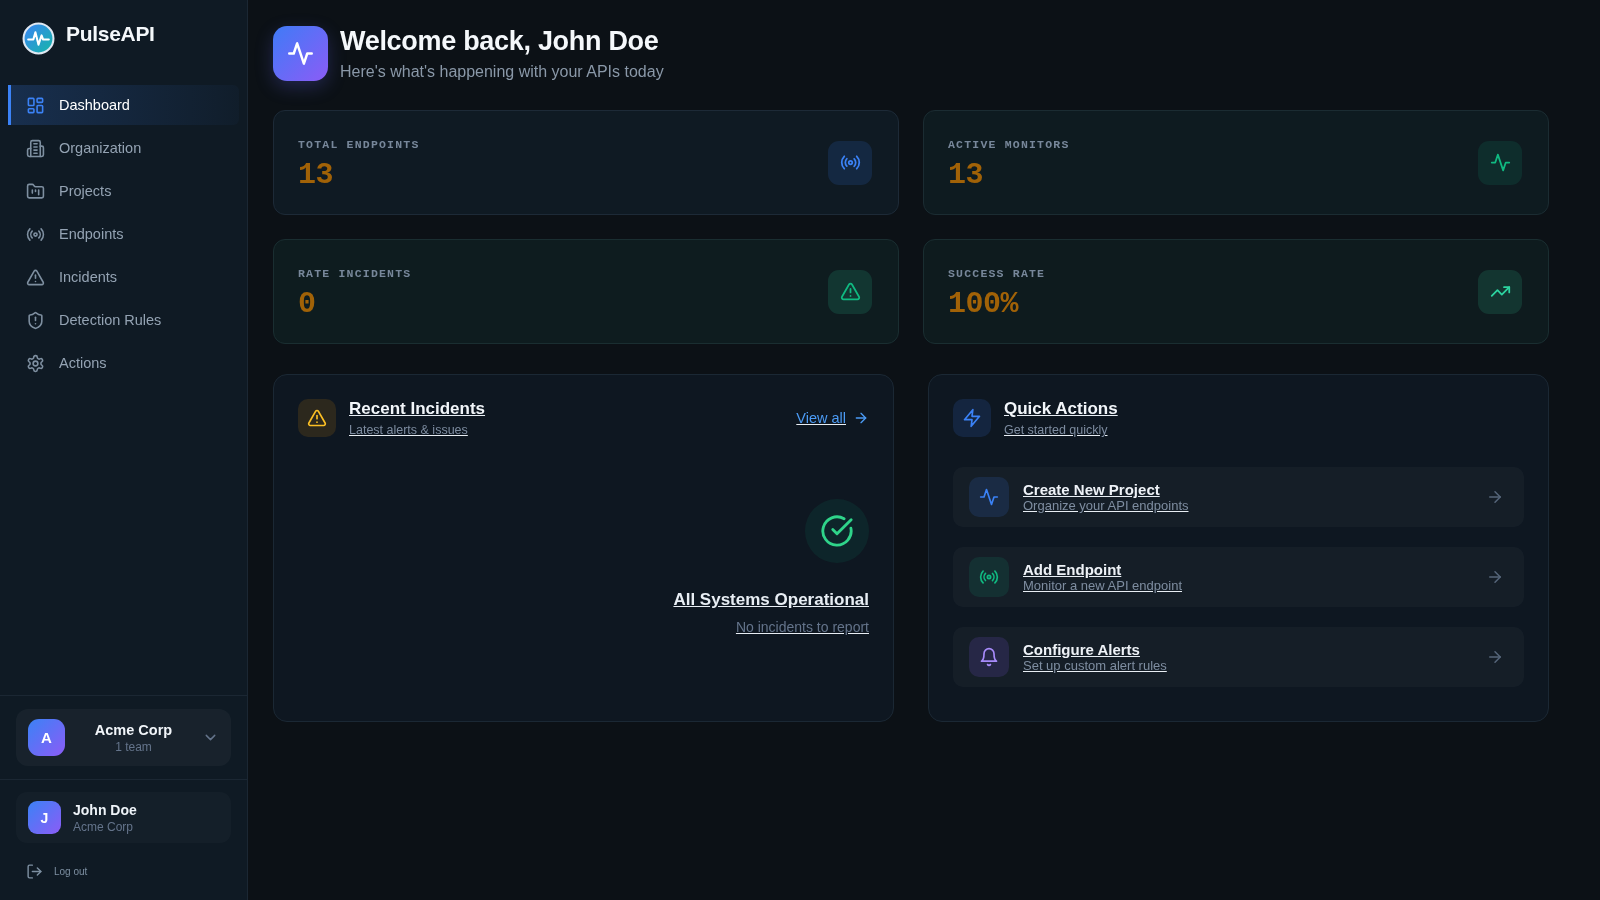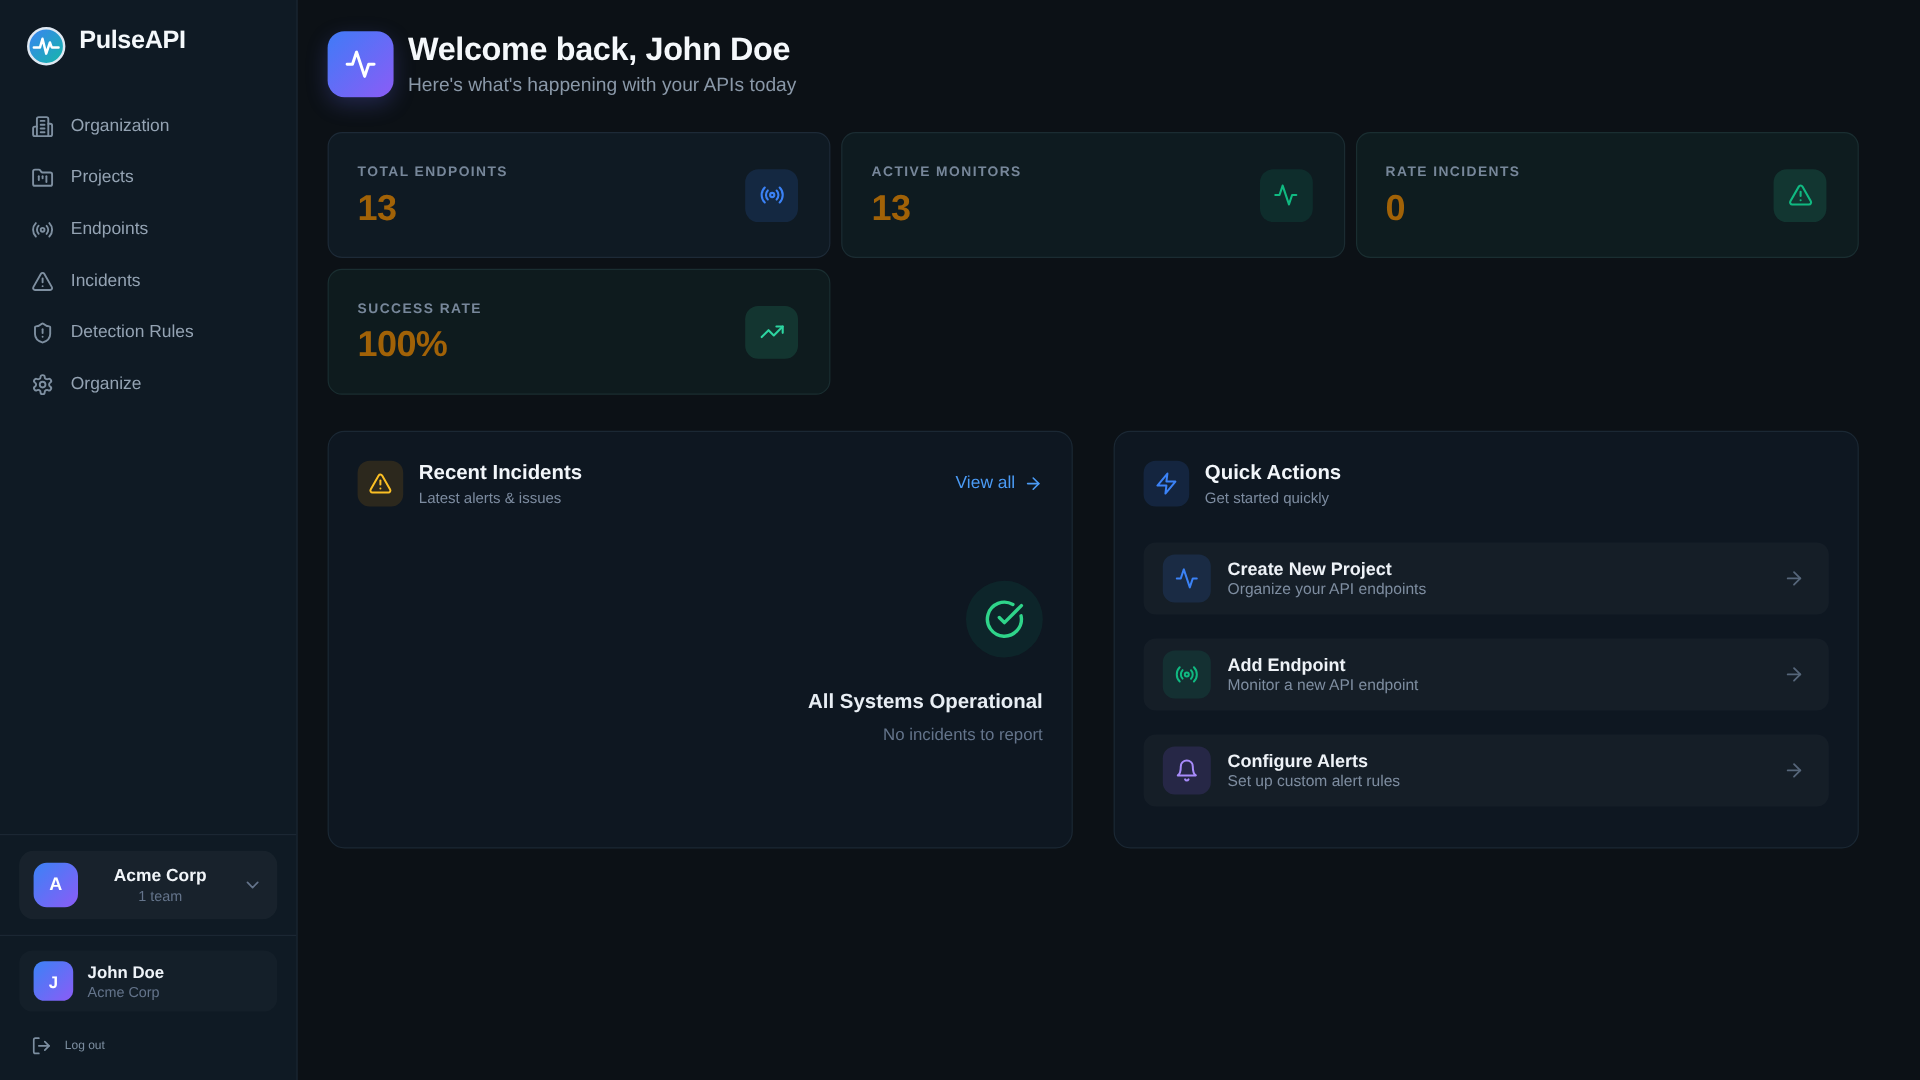--- a/index.html
+++ b/index.html
@@ -70,21 +70,21 @@
   .header-icon {
     width:55px; height:55px; border-radius:14px;
     background:linear-gradient(135deg,#3f7bf7,#8b5cf6);
     display:flex; align-items:center; justify-content:center;
     box-shadow:0 6px 18px rgba(99,102,241,0.25);
   }
   .page-title { font-size:27px; font-weight:700; color:#f5f8fb; letter-spacing:-0.3px; }
   .page-subtitle { font-size:16px; color:#8a98a8; margin-top:6px; }
 
   
-  .stats { display:grid; grid-template-columns:repeat(3,1fr); gap:9px; margin-top:29px; }
+  .stats { display:grid; grid-template-columns:repeat(2,1fr); gap:24px; margin-top:29px;font-family:Liberation Mono, monospace; }
   .stat-card {
     position:relative; height:105px; border-radius:12px;
     padding:27px 24px; background:#0f1a23; border:1px solid #1d2a37;
   }
   .stat-card:nth-child(2) { background:#0e1b20; border-color:#1b2c32; }
   .stat-card:nth-child(3) { background:#0e1c1f; border-color:#1a2e31; }
   .stat-card:nth-child(4) { background:#0e1b1e; border-color:#1a2e31; }
   .stat-label { font-size:11.5px; letter-spacing:1.2px; color:#77879a; font-weight:600; }
   .stat-value { font-size:30px; font-weight:800; color:#a16207; margin-top:7px; letter-spacing:-0.5px; }
   .stat-icon {
@@ -93,21 +93,21 @@
     display:flex; align-items:center; justify-content:center;
   }
   .tint-blue   { background:rgba(59,130,246,0.14); color:#3b82f6; }
   .tint-green  { background:rgba(16,185,129,0.12); color:#10b981; }
   .tint-teal   { background:rgba(45,212,160,0.14); color:#10b981; }
   .tint-emerald{ background:rgba(52,211,153,0.15); color:#2dd4a0; }
   .tint-amber  { background:rgba(245,158,11,0.13); color:#fbbf24; }
   .tint-purple { background:rgba(139,92,246,0.15); color:#a78bfa; }
 
   
-  .panels { display:grid; grid-template-columns:1fr 1fr; gap:34px; margin-top:30px; }
+  .panels { display:grid; grid-template-columns:1fr 1fr; gap:34px; margin-top:30px;text-decoration:underline; }
   .panel {
     height:348px; border-radius:14px; padding:24px;
     background:#0e1721; border:1px solid #1b2834;
     display:flex; flex-direction:column;
   }
   .panel-header { display:flex; align-items:center; gap:13px; }
   .panel-hicon { width:38px; height:38px; border-radius:10px; display:flex; align-items:center; justify-content:center; }
   .panel-title { font-size:17px; font-weight:700; color:#f2f6fa; }
   .panel-subtitle { font-size:12.5px; color:#7d8ca0; margin-top:4px; }
   .view-all {
@@ -148,20 +148,31 @@
           </linearGradient>
         </defs>
         <circle cx="16" cy="16" r="14.5" fill="url(#logograd)" stroke="#dfe8f2" stroke-width="2"></circle>
         <polyline points="6,17 11,17 13,10 16,22 19,13 20.5,17 26,17" fill="none" stroke="#ffffff" stroke-width="2" stroke-linecap="round" stroke-linejoin="round"></polyline>
       </svg>
     </span>
     <span class="logo-text">PulseAPI</span>
   </div>
 
   <nav class="nav">
+    <div class="nav-item active">
+      <span class="nicon">
+        <svg width="19" height="19" viewBox="0 0 24 24" fill="none" stroke="currentColor" stroke-width="2" stroke-linecap="round" stroke-linejoin="round">
+            <rect x="3" y="3" width="7" height="9" rx="1"></rect>
+            <rect x="14" y="3" width="7" height="5" rx="1"></rect>
+            <rect x="14" y="12" width="7" height="9" rx="1"></rect>
+            <rect x="3" y="16" width="7" height="5" rx="1"></rect>
+          </svg>
+      </span>
+      <span>Dashboard</span>
+    </div>
     <div class="nav-item">
       <span class="nicon">
         <svg width="19" height="19" viewBox="0 0 24 24" fill="none" stroke="currentColor" stroke-width="2" stroke-linecap="round" stroke-linejoin="round">
             <path d="M6 22V4a2 2 0 0 1 2-2h8a2 2 0 0 1 2 2v18Z"></path>
             <path d="M6 12H4a2 2 0 0 0-2 2v6a2 2 0 0 0 2 2h2"></path>
             <path d="M18 9h2a2 2 0 0 1 2 2v9a2 2 0 0 1-2 2h-2"></path>
             <path d="M10 6h4"></path>
             <path d="M10 10h4"></path>
             <path d="M10 14h4"></path>
             <path d="M10 18h4"></path>
@@ -212,21 +223,21 @@
       </span>
       <span>Detection Rules</span>
     </div>
     <div class="nav-item">
       <span class="nicon">
         <svg width="19" height="19" viewBox="0 0 24 24" fill="none" stroke="currentColor" stroke-width="2" stroke-linecap="round" stroke-linejoin="round">
             <path d="M12.22 2h-.44a2 2 0 0 0-2 2v.18a2 2 0 0 1-1 1.73l-.43.25a2 2 0 0 1-2 0l-.15-.08a2 2 0 0 0-2.73.73l-.22.38a2 2 0 0 0 .73 2.73l.15.1a2 2 0 0 1 1 1.72v.51a2 2 0 0 1-1 1.74l-.15.09a2 2 0 0 0-.73 2.73l.22.38a2 2 0 0 0 2.73.73l.15-.08a2 2 0 0 1 2 0l.43.25a2 2 0 0 1 1 1.73V20a2 2 0 0 0 2 2h.44a2 2 0 0 0 2-2v-.18a2 2 0 0 1 1-1.73l.43-.25a2 2 0 0 1 2 0l.15.08a2 2 0 0 0 2.73-.73l.22-.39a2 2 0 0 0-.73-2.73l-.15-.08a2 2 0 0 1-1-1.74v-.5a2 2 0 0 1 1-1.74l.15-.09a2 2 0 0 0 .73-2.73l-.22-.38a2 2 0 0 0-2.73-.73l-.15.08a2 2 0 0 1-2 0l-.43-.25a2 2 0 0 1-1-1.73V4a2 2 0 0 0-2-2z"></path>
             <circle cx="12" cy="12" r="3"></circle>
           </svg>
       </span>
-      <span>Organize</span>
+      <span>Actions</span>
     </div>
   </nav>
 
   <div class="sidebar-bottom">
     <div class="team-section">
       <div class="team-card">
         <span class="avatar team-avatar">A</span>
         <span class="team-text">
           <div class="team-name">Acme Corp</div>
           <div class="team-meta">1 team</div>

